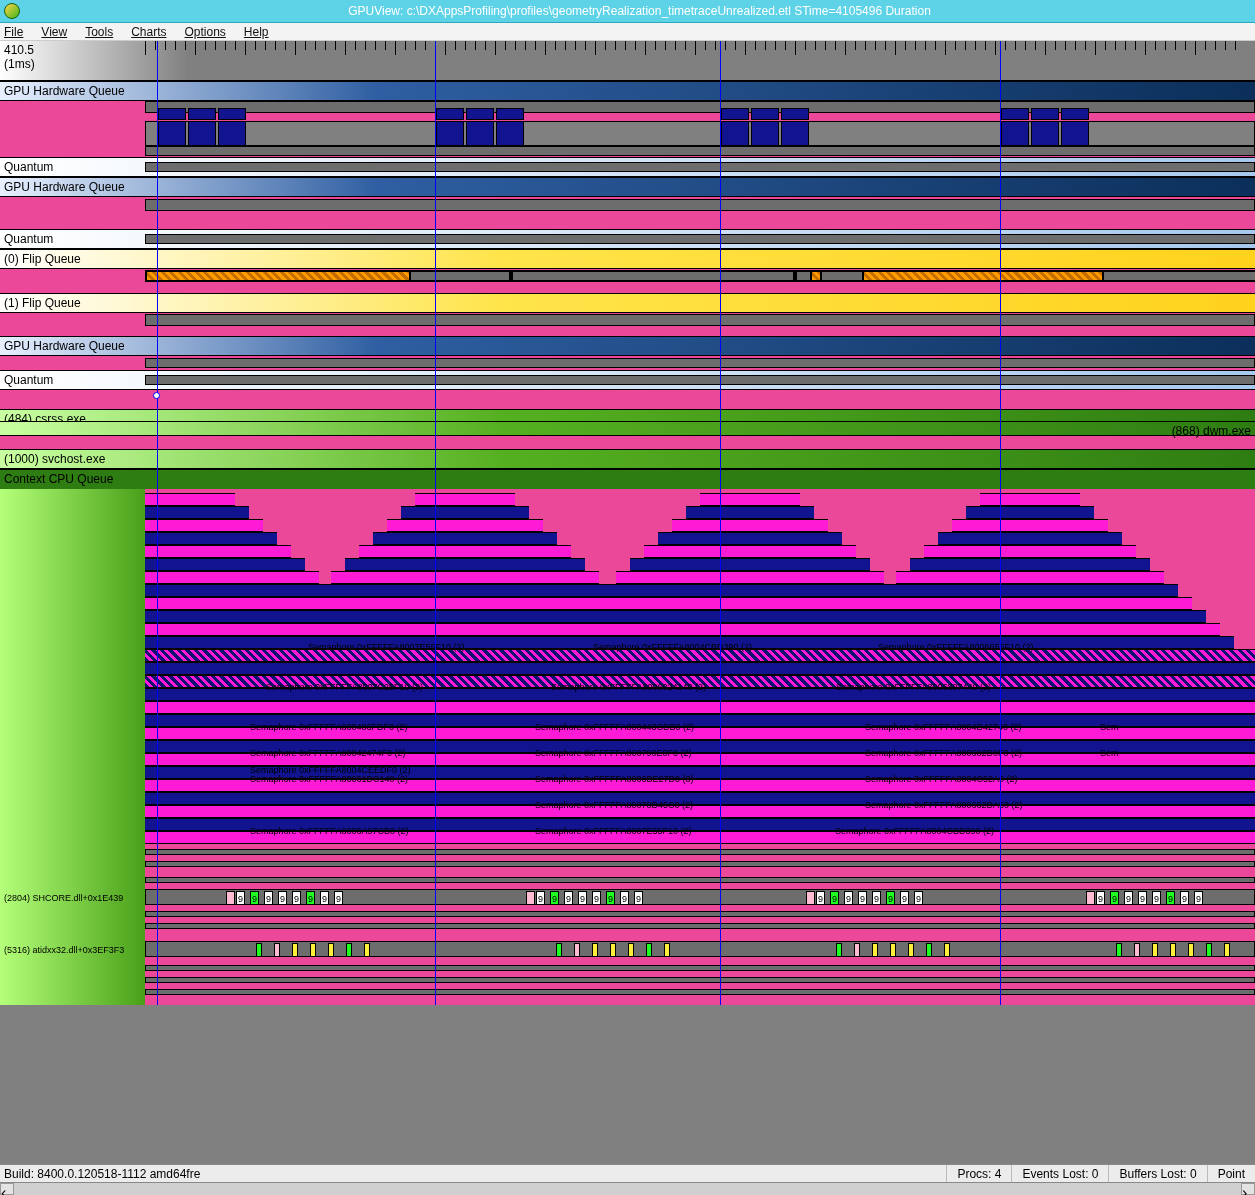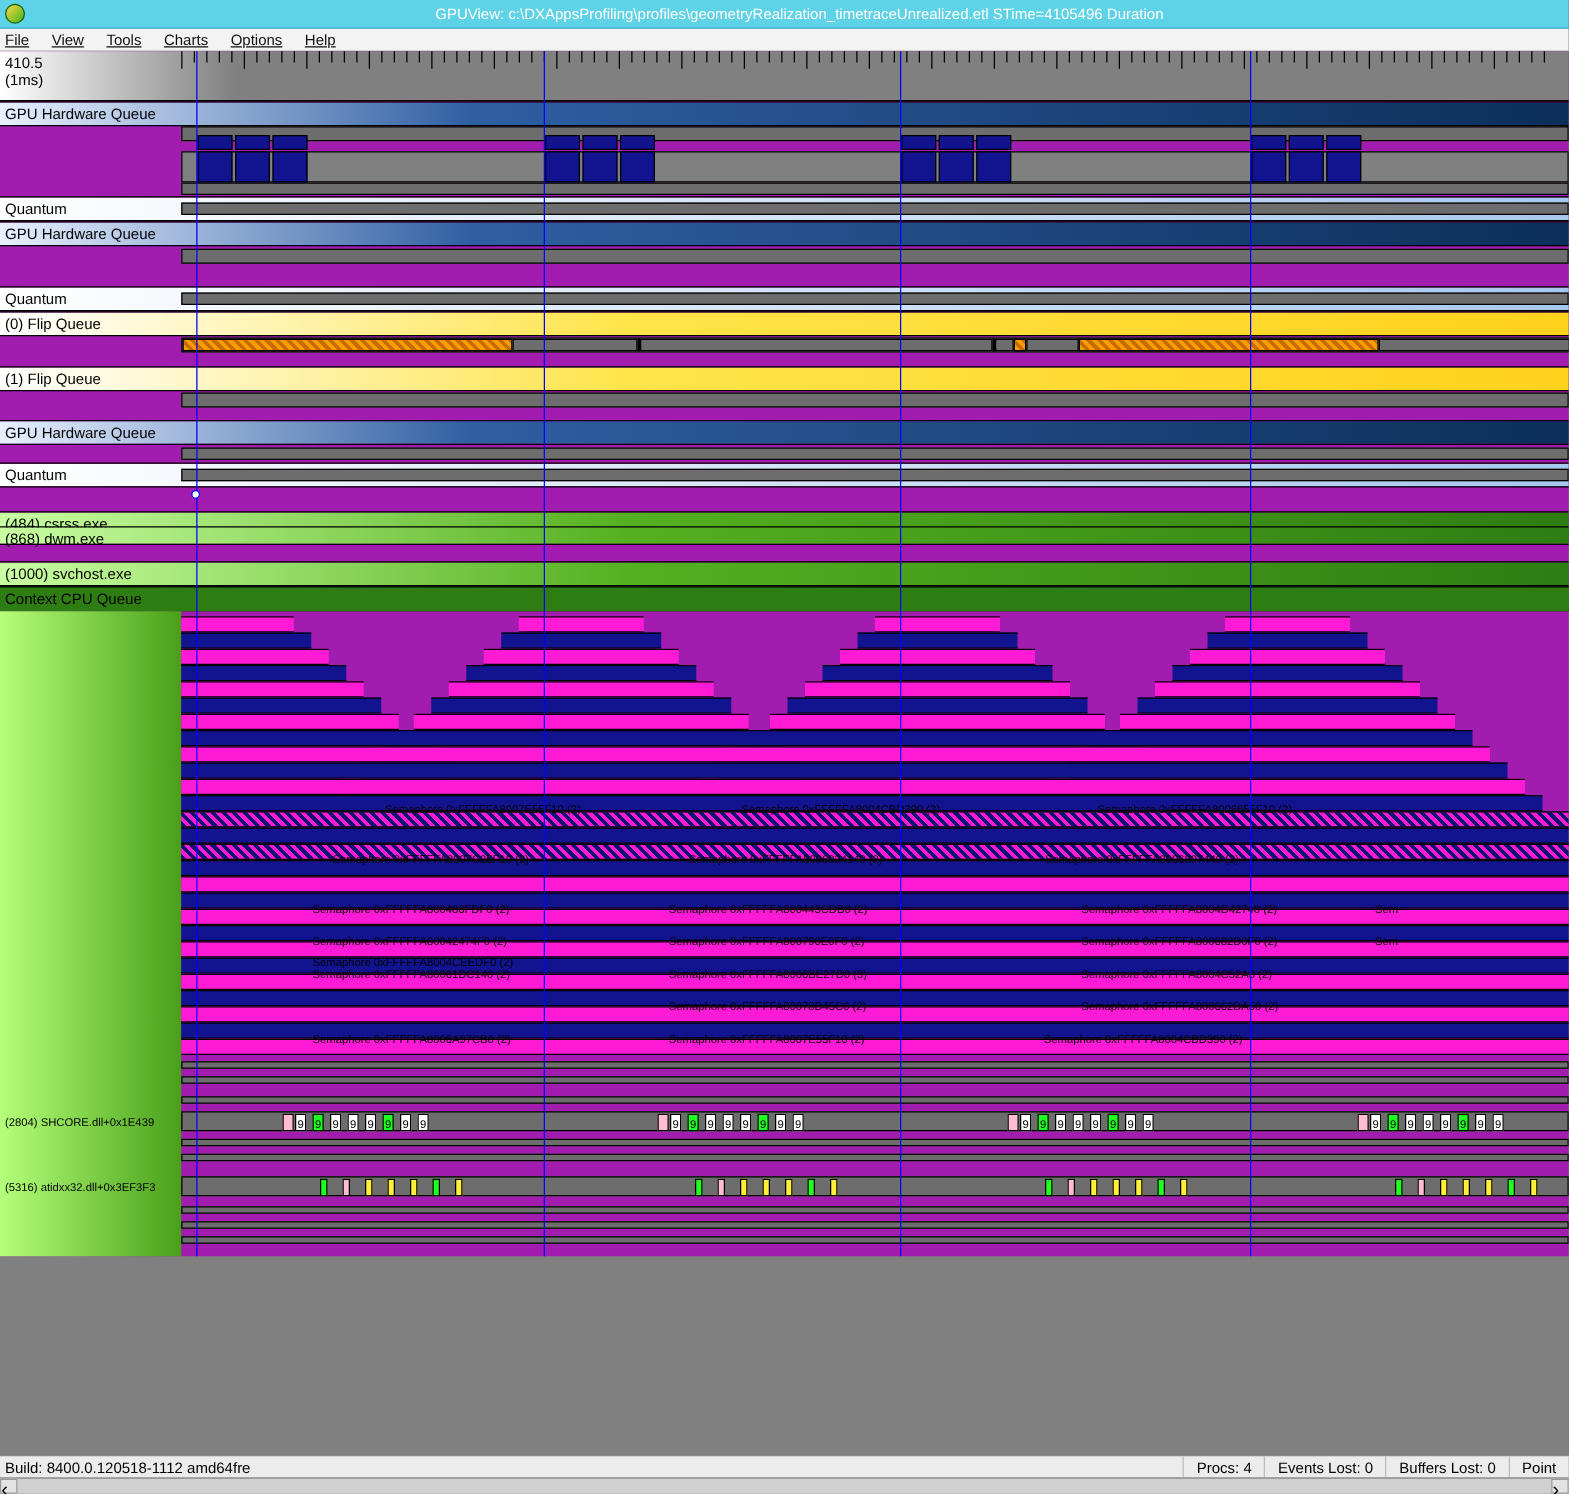--- a/index.html
+++ b/index.html
@@ -20,21 +20,21 @@
 .menubar {
   width: 100%; height: 18px;
   background: #f3f3f3;
   display: flex; align-items: center;
   font-size: 12px; color: #111;
   padding-left: 4px; border-bottom: 1px solid #ccc;
 }
 .menubar .item { margin-right: 18px; cursor: default; }
 
 
-.canvas { position: relative; width: 100%; height: 964px; background: #a21caf; }
+.canvas { position: relative; width: 100%; height: 964px; background: #ec4899; }
 
 
 .ruler {
   position: absolute; top: 0; left: 0; right: 0; height: 40px;
   background: linear-gradient(to right, #fff 0%, #808080 15%, #808080 100%);
   color: #000; font-size: 12px; padding: 2px 4px;
   border-bottom: 1px solid #000;
 }
 .ruler .ticks { position:absolute; left:145px; right:0; top:0; height:100%; }
 .ruler .tick { position:absolute; top:0; width:1px; height:9px; background:#000; }
@@ -268,21 +268,21 @@
     </div>
   <div class="row-label yellow" style="top:252px;"><span>(1) Flip Queue</span></div>
   <div class="row-track" style="top:273px; height:12px;"></div>
 
   <div class="row-label blue-grad" style="top:295px;"><span>GPU Hardware Queue</span></div>
   <div class="row-track" style="top:317px; height:10px;"></div>
   <div class="row-label lightblue" style="top:329px;"><span>Quantum</span></div>
   <div class="row-track" style="top:334px; height:10px;"></div>
 
   <div class="row-label green-grad" style="top:348px; height:20px;"><span>(484) csrss.exe</span></div>
-  <div class="row-label green-grad" style="top:360px; height:15px;"><span>(868) dwm.exe</span></div>
+  <div class="row-label green-grad" style="top:360px; height:15px;text-align:right;"><span>(868) dwm.exe</span></div>
   <div class="row-label green-grad" style="top:388px; height:20px;"><span>(1000) svchost.exe</span></div>
   <div class="row-label green-grad" style="top:408px; height:20px;"><span>(4056) GeometryRealization.exe</span></div>
   <div class="row-label green-solid" style="top:428px; height:20px; border-bottom:none;"><span>Context CPU Queue</span></div>
 
   <div class="navyblock" style="left:18px; top:452px; width:113px; height:352px;"></div>
 
   <div style="position:absolute; left:0; top:448px; width:145px; height:516px; background:linear-gradient(to right,#b5ff7a,#49a018);"></div>
 
   <div class="cpuarea" style="top:452px; height:352px;">
     <div class="cpuwave" id="cpuwave" style="top:0; height:352px;">

